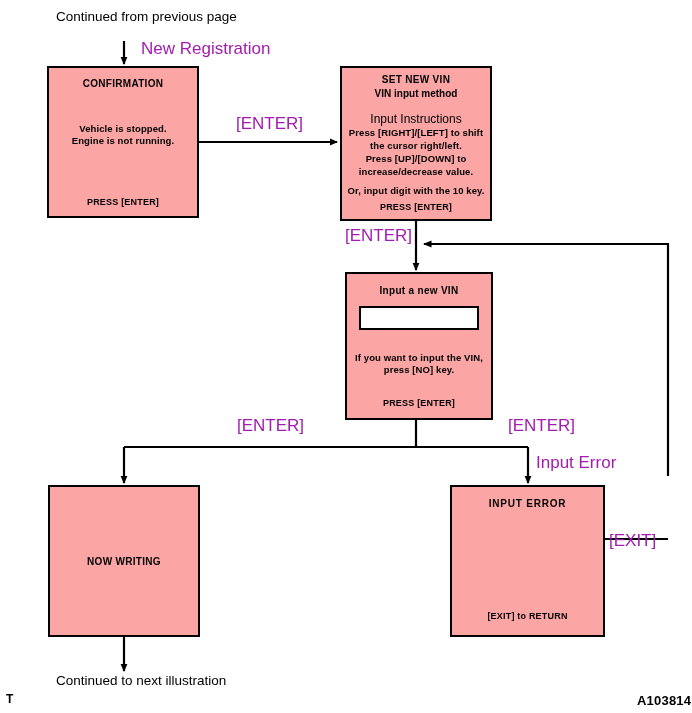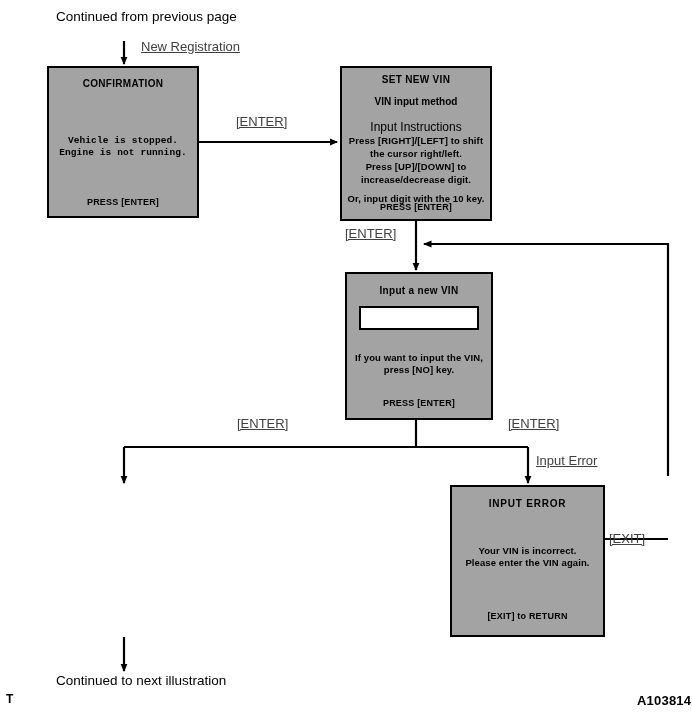--- a/index.html
+++ b/index.html
@@ -25,21 +25,21 @@
   svg.lines {
     position: absolute;
     left: 0; top: 0;
     width: 692px;
     height: 713px;
     pointer-events: none;
   }
   .lcd-box {
     position: absolute;
     border: 2px solid #000;
-    background: #a3a3a3;
+    background: #fca5a5;
     box-sizing: border-box;
     text-align: center;
   }
   .lcd-title {
     font-weight: bold;
     font-size: 10px;
     letter-spacing: 0.3px;
   }
   .lcd-line {
     font-weight: bold;
@@ -49,51 +49,50 @@
   }
   .lcd-footer {
     position: absolute;
     left: 0; right: 0;
     font-weight: bold;
     font-size: 9px;
     letter-spacing: 0.2px;
   }
   .flow-label {
     position: absolute;
-    font-size: 13px;
+    font-size: 17px;
     white-space: nowrap;
-    color: #404040;
-    text-decoration: underline;
+    color: #a21caf;
   }
   .caption {
     position: absolute;
     font-size: 13.5px;
     white-space: nowrap;
   }
   .fig-code {
     position: absolute;
     font-size: 13px;
     font-weight: bold;
     letter-spacing: 0.2px;
   }
   .corner-mark {
     position: absolute;
     font-size: 12px;
     font-weight: bold;
   }
   
   #box-confirmation { left: 47px; top: 62px; width: 152px; height: 152px; }
   #box-confirmation .lcd-title { margin-top: 10px; }
-  #box-confirmation .body-lines { margin-top: 46px; font-family: Liberation Mono, monospace; }
+  #box-confirmation .body-lines { margin-top: 34px; }
   #box-confirmation .lcd-footer { bottom: 9px; }
 
   
   #box-setnewvin { left: 340px; top: 62px; width: 152px; height: 155px; }
   #box-setnewvin .lcd-title { margin-top: 6px; }
-  #box-setnewvin .sub-title { font-weight: bold; font-size: 10px; margin-top: 11px; }
+  #box-setnewvin .sub-title { font-weight: bold; font-size: 10px; margin-top: 3px; }
   #box-setnewvin .instr-head { font-size: 12px; margin-top: 13px; }
   #box-setnewvin .lcd-line { margin-top: 1px; }
   #box-setnewvin .spaced { margin-top: 7px; }
   #box-setnewvin .lcd-footer { bottom: 7px; }
 
   
   #box-inputvin { left: 345px; top: 268px; width: 148px; height: 148px; text-align: center; }
   #box-inputvin .lcd-title { margin-top: 11px; }
   #box-inputvin .vin-field {
     margin: 10px auto 0 auto;
@@ -188,38 +187,37 @@
     <div class="lcd-footer">PRESS [ENTER]</div>
   </div>
 
   <div class="lcd-box" id="box-setnewvin">
     <div class="lcd-title">SET NEW VIN</div>
     <div class="sub-title">VIN input method</div>
     <div class="instr-head">Input Instructions</div>
     <div class="lcd-line">Press [RIGHT]/[LEFT] to shift</div>
     <div class="lcd-line">the cursor right/left.</div>
     <div class="lcd-line">Press [UP]/[DOWN]  to</div>
-    <div class="lcd-line">increase/decrease digit.</div>
+    <div class="lcd-line">increase/decrease value.</div>
     <div class="lcd-line spaced">Or, input digit with the 10 key.</div>
     <div class="lcd-footer">PRESS [ENTER]</div>
   </div>
 
   <div class="lcd-box" id="box-inputvin">
     <div class="lcd-title">Input a new VIN</div>
     <div class="vin-field" placeholder=""></div>
     <div class="body-lines">
       <div class="lcd-line">If you want to input the VIN,</div>
       <div class="lcd-line">press [NO] key.</div>
     </div>
     <div class="lcd-footer">PRESS [ENTER]</div>
   </div>
 
+  <div class="lcd-box" id="box-nowwriting">
+    <div class="center-label">NOW WRITING</div>
+  </div>
 
   <div class="lcd-box" id="box-inputerror">
     <div class="lcd-title">INPUT  ERROR</div>
-    <div class="body-lines">
-      <div class="lcd-line">Your VIN is incorrect.</div>
-      <div class="lcd-line">Please enter the VIN again.</div>
-    </div>
     <div class="lcd-footer">[EXIT] to RETURN</div>
   </div>
 
 </div>
 
 </body></html>

